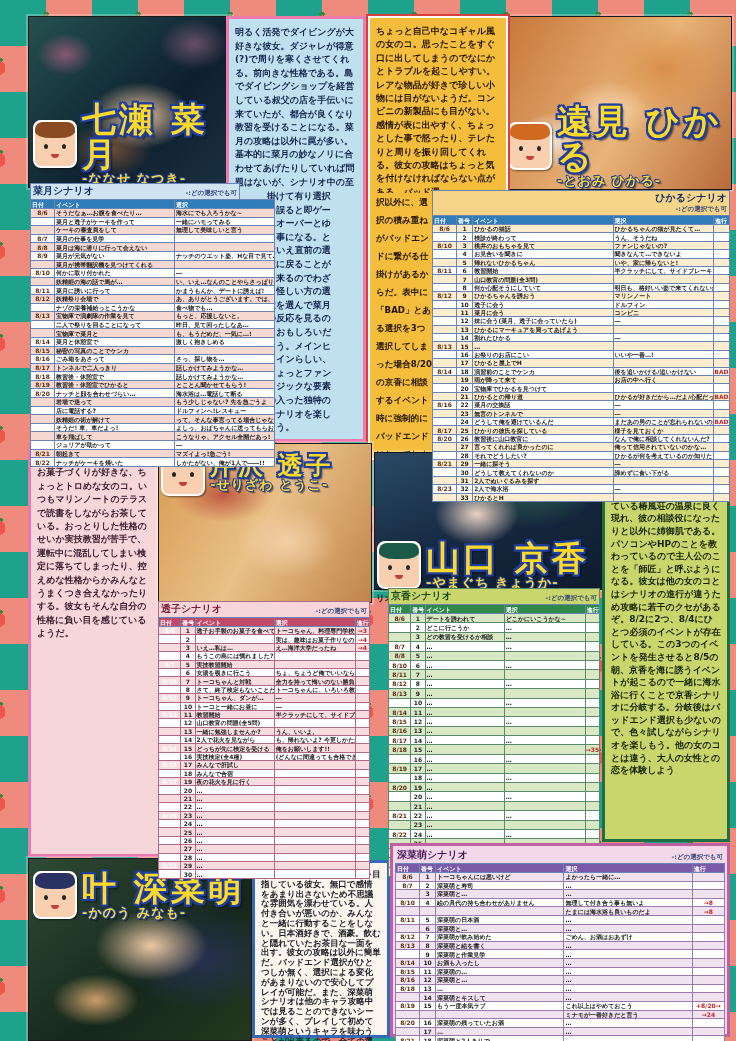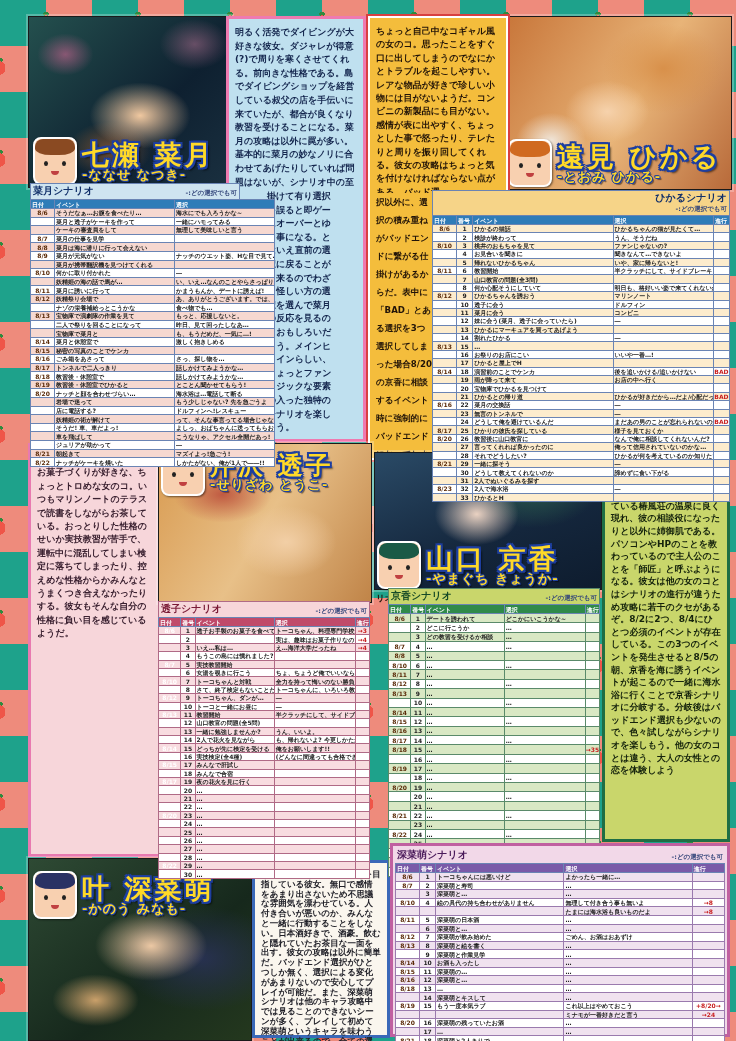--- a/index.html
+++ b/index.html
@@ -39,21 +39,21 @@
       linear-gradient(140deg, #2e4a34, #16281c 60%, #24381e);}
   .badge{position:absolute;display:flex;align-items:center;gap:5px;}
   .chibi{width:40px;height:44px;border-radius:8px;background:#f8d0b0;position:relative;overflow:hidden;border:2px solid #fff;box-shadow:1px 1px 2px rgba(0,0,0,.5);flex:0 0 auto;}
   .chibi .hair{position:absolute;left:0;top:0;right:0;height:16px;border-radius:8px 8px 40% 40%;}
   .chibi .eye{position:absolute;top:22px;width:4px;height:5px;background:#222;border-radius:50%;}
   .chibi .eye.l{left:9px}.chibi .eye.r{right:9px}
   .chibi .mouth{position:absolute;top:32px;left:16px;width:8px;height:4px;background:#c04040;border-radius:0 0 6px 6px;}
   .ch-natsuki .hair{background:#8a4a22}.ch-hikaru .hair{background:#d06a20}
   .ch-touko .hair{background:#b84a3a}.ch-kyouka .hair{background:#1a5a46}.ch-minamo .hair{background:#2a3264}
   .nm{line-height:1.02;}
-  .char-name{display:block;font-weight:bold;color:#ffd928;letter-spacing:3px;font-size:27px;
+  .char-name{display:block;font-weight:bold;color:#ffd928;letter-spacing:3px;font-size:34px;
     text-shadow:-2px 0 #1e3fa0,2px 0 #1e3fa0,0 -2px #1e3fa0,0 2px #1e3fa0,-2px -2px #1e3fa0,2px -2px #1e3fa0,-2px 2px #1e3fa0,2px 2px #1e3fa0,3px 3px 2px rgba(0,0,0,.55);}
   .char-reading{display:block;font-weight:bold;color:#ffd928;font-size:13px;letter-spacing:1px;
     text-shadow:-1px 0 #1e3fa0,1px 0 #1e3fa0,0 -1px #1e3fa0,0 1px #1e3fa0,-1px -1px #1e3fa0,1px 1px #1e3fa0,2px 2px 1px rgba(0,0,0,.5);}
   .panel{position:absolute;box-sizing:border-box;padding:7px 6px;font-weight:600;}
   .p-natsuki{left:226px;top:16px;width:140px;height:426px;background:#bfe0ef;border:3px solid #ef7ab0;color:#14264e;font-size:9px;line-height:13.6px;}
   .p-hikaru{left:368px;top:16px;width:140px;height:444px;background:#f4bd3c;border:2px solid #fff;outline:2px solid #d84040;color:#221408;font-size:9px;line-height:13.4px;}
   .p-touko{left:28px;top:443px;width:134px;height:414px;background:#f7d6da;border:3px solid #e87ab0;color:#3a2030;font-size:9px;line-height:13.4px;}
   .p-kyouka{left:602px;top:452px;width:128px;height:390px;background:#c9d66b;border:3px solid #1f6e44;color:#15230c;font-size:9px;line-height:12.6px;}
   .p-minamo{left:252px;top:860px;width:138px;height:178px;background:#faf6ee;border:3px solid #3a68b8;color:#202028;font-size:8.5px;line-height:9.8px;}
   .wrapR{width:72px;margin-left:32px;}  

